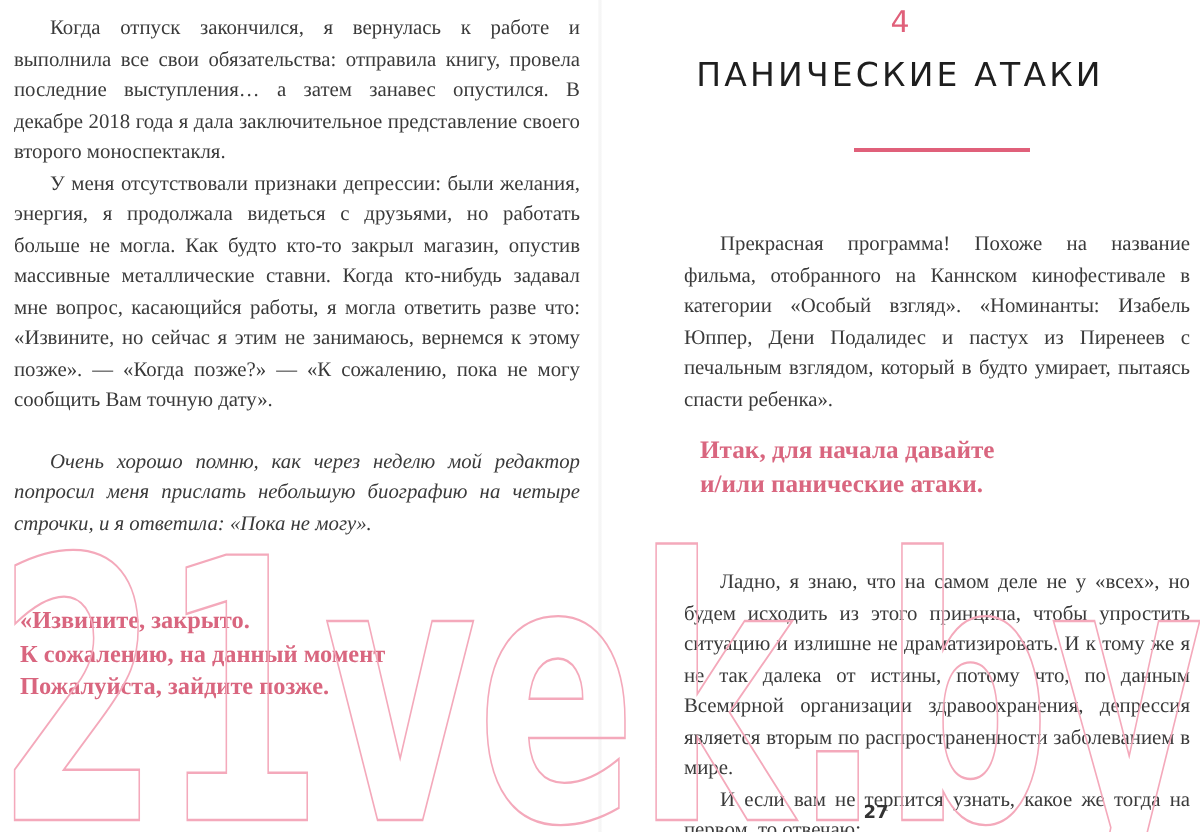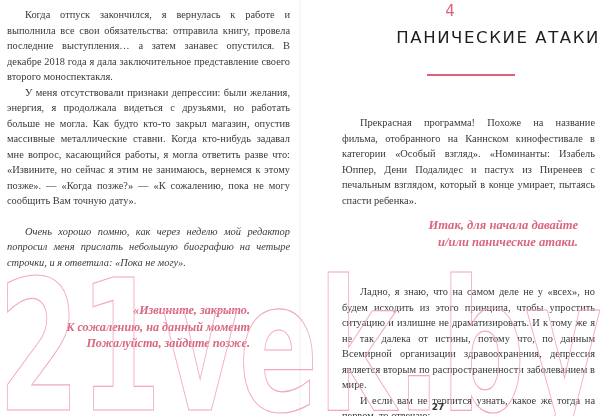--- a/index.html
+++ b/index.html
@@ -58,24 +58,23 @@
       font-style: italic;
     }
     .left-text {
       left: 7px;
       top: 7px;
       width: 283px;
     }
     .pull-quote {
       position: absolute;
       font-family: "Liberation Serif", "DejaVu Serif", serif;
-      font-style: italic;
       font-weight: bold;
       color: #d9667f;
-      text-align: right;
+      text-align: left;
       font-size: 12.2px;
       line-height: 16.5px;
     }
     .left-quote {
       left: 10px;
       top: 302px;
       width: 240px;
     }
     .right-quote {
       left: 350px;
@@ -92,21 +91,21 @@
       text-align: center;
       font-family: "DejaVu Sans", "Liberation Sans", sans-serif;
       font-size: 15px;
       color: #e0607a;
     }
     .chapter-title {
       position: absolute;
       left: 300px;
       width: 300px;
       top: 25px;
-      text-align: right;
+      text-align: center;
       font-family: "DejaVu Sans", "Liberation Sans", sans-serif;
       font-size: 16.5px;
       line-height: 25px;
       letter-spacing: 1.6px;
       color: #1e1e1e;
     }
     .chapter-rule {
       position: absolute;
       left: 427px;
       top: 74px;
@@ -177,21 +176,21 @@
 
   <div class="chapter-number">4</div>
 
   <div class="chapter-title">
     <div>ПАНИЧЕСКИЕ АТАКИ</div>
   </div>
 
   <div class="chapter-rule"></div>
 
   <div class="body-text right-text-1">
-    <p>Прекрасная программа! Похоже на название фильма, отобранного на Каннском кинофестивале в категории «Особый взгляд». «Номинанты: Изабель Юппер, Дени Подалидес и пастух из Пиренеев с печальным взглядом, который в конце умирает, пытаясь спасти ребенка».</p>
+    <p>Прекрасная программа! Похоже на название фильма, отобранного на Каннском кинофестивале в категории «Особый взгляд». «Номинанты: Изабель Юппер, Дени Подалидес и пастух из Пиренеев с печальным взглядом, который в будто умирает, пытаясь спасти ребенка».</p>
   </div>
 
   <div class="pull-quote right-quote">
     <div>Итак, для начала давайте</div>
     <div>и/или панические атаки.</div>
   </div>
 
   <div class="body-text right-text-2">
     <p>Ладно, я знаю, что на самом деле не у «всех», но будем исходить из этого принципа, чтобы упростить ситуацию и излишне не драматизировать. И к тому же я не так далека от истины, потому что, по данным Всемирной организации здравоохранения, депрессия является вторым по распространенности заболеванием в мире.</p>
     <p>И если вам не терпится узнать, какое же тогда на первом, то отвечаю:</p>

